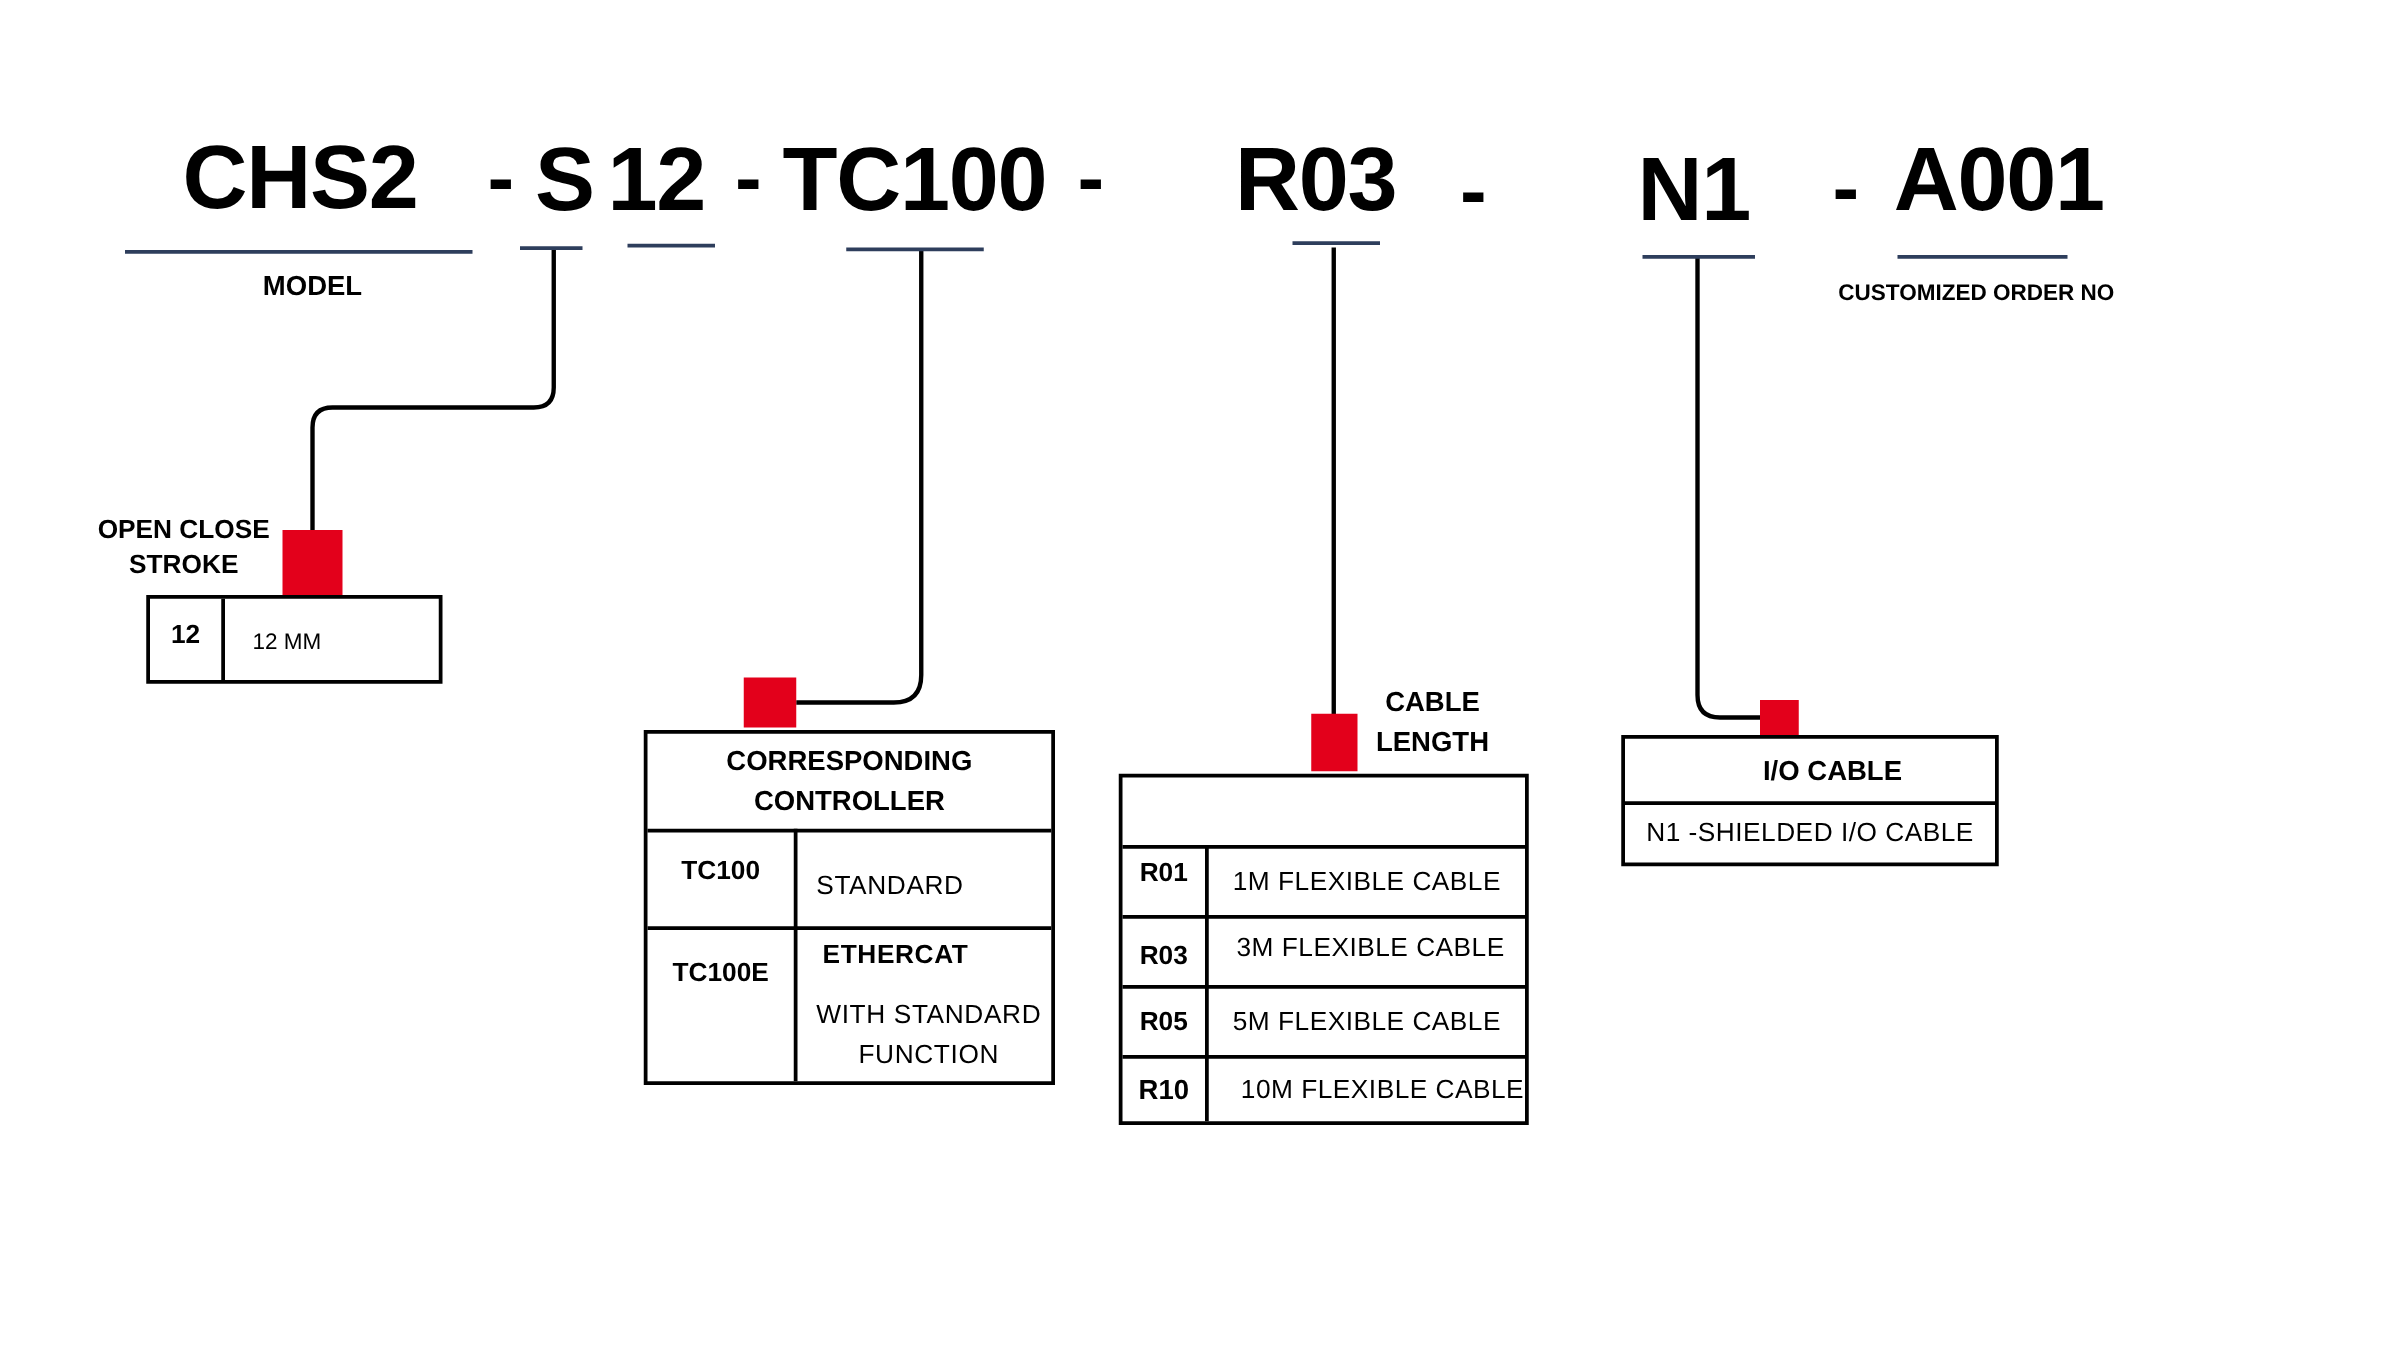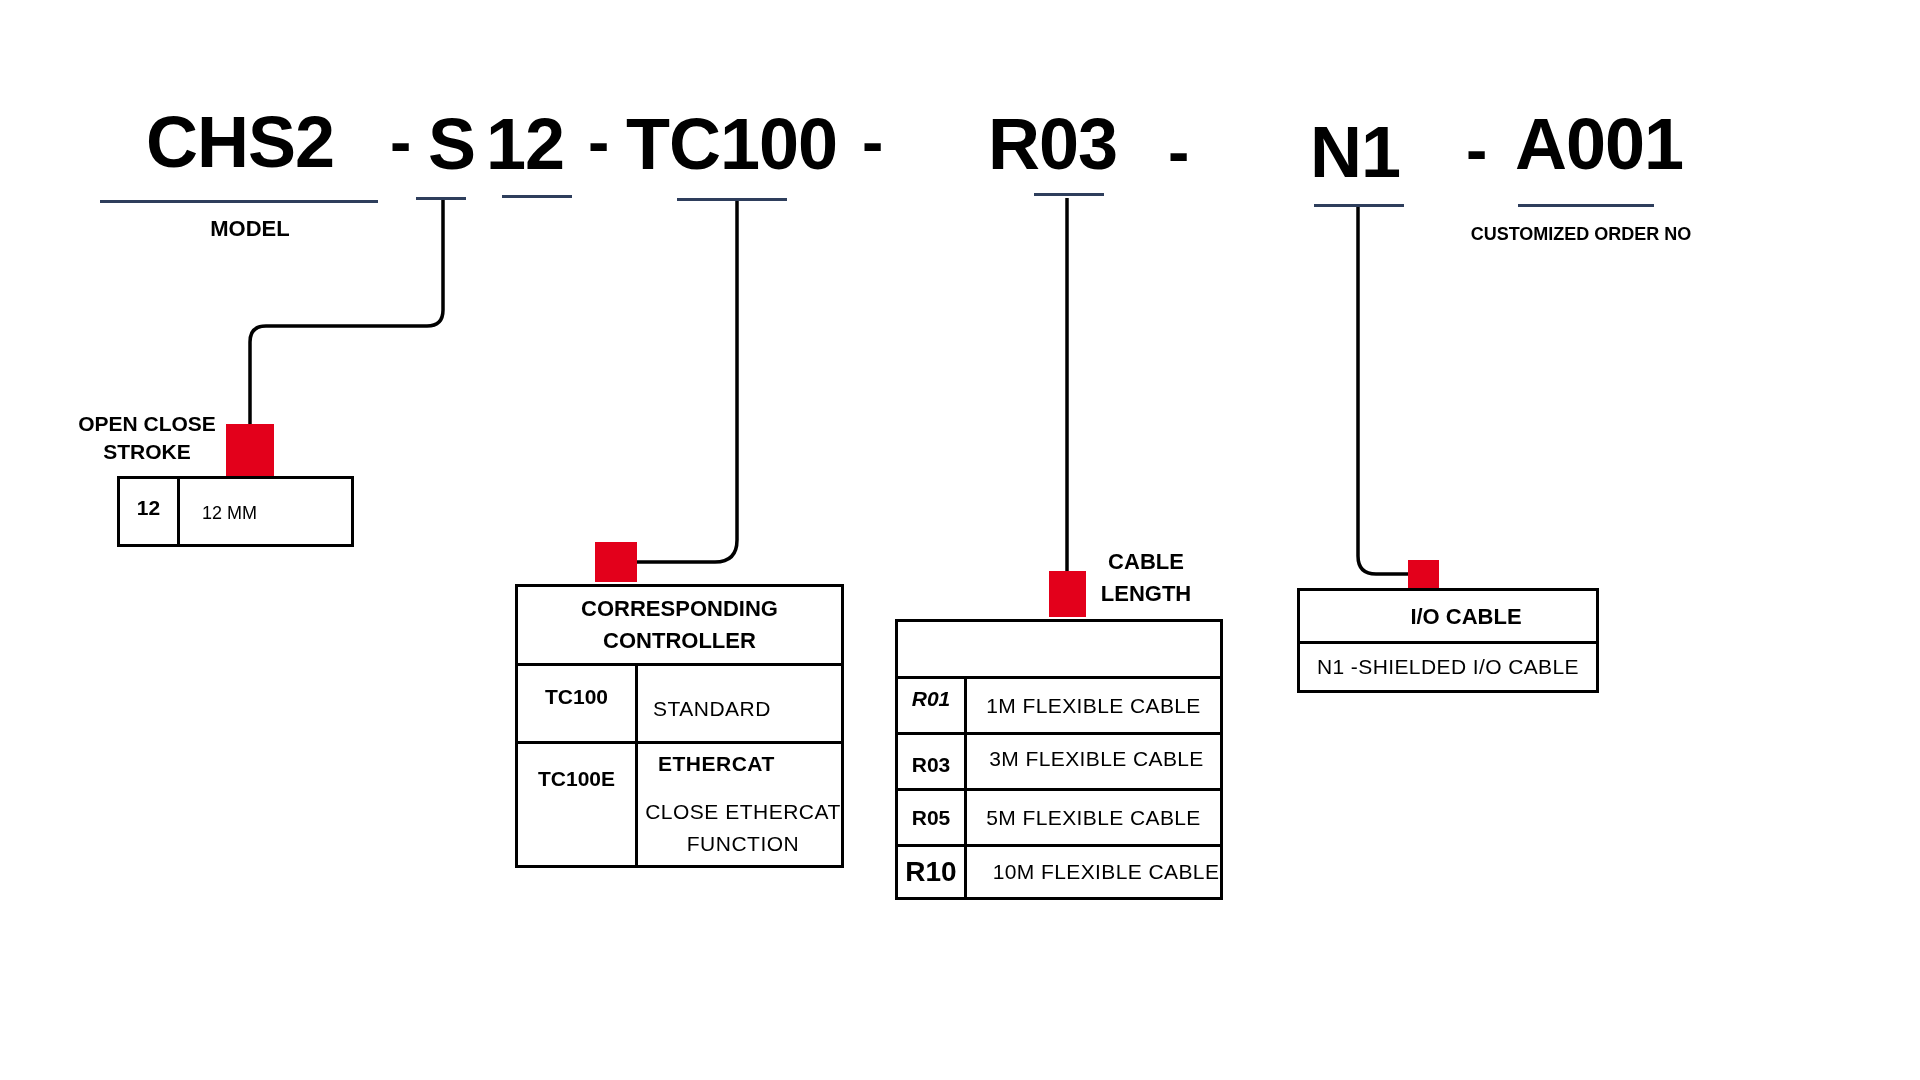--- a/index.html
+++ b/index.html
@@ -77,48 +77,48 @@
   <div class="vline" style="left:117px;top:76px;bottom:0;"></div>
   <div class="hline" style="top:154px;"></div>
 
   <div class="cell bold" style="left:0;top:79px;width:117px;height:75px;font-size:21px;padding-bottom:14px;">TC100</div>
   <div class="cell reg" style="left:120px;top:79px;width:206px;height:75px;font-size:21px;justify-content:flex-start;padding-left:15px;padding-top:10px;letter-spacing:0.5px;">STANDARD</div>
 
   <div class="cell bold" style="left:0;top:157px;width:117px;height:70px;font-size:21px;">TC100E</div>
   <div class="abs" style="left:120px;top:157px;width:206px;height:121px;padding-left:18px;">
     <div class="abs bold" style="left:20px;top:8px;font-size:21px;letter-spacing:0.5px;">ETHERCAT</div>
     <div class="abs reg" style="left:6px;top:52px;width:198px;text-align:center;font-size:21px;line-height:1.5;letter-spacing:0.5px;">
-      <div>CLOSE ETHERCAT</div>
+      <div>WITH STANDARD</div>
       <div>FUNCTION</div>
     </div>
   </div>
 </div>
 
 <div class="redsq" style="left:1049px;top:571px;width:37px;height:46px;"></div>
 <div class="label" style="left:1092px;top:546px;width:108px;font-size:22px;line-height:1.45;">
   <div>CABLE</div>
   <div>LENGTH</div>
 </div>
 <div class="tbl" style="left:895px;top:619px;width:328px;height:281px;">
   <div class="hline" style="top:54px;"></div>
   <div class="vline" style="left:66px;top:54px;bottom:0;"></div>
   <div class="hline" style="top:110px;"></div>
   <div class="hline" style="top:166px;"></div>
   <div class="hline" style="top:222px;"></div>
 
-  <div class="cell bold" style="left:0;top:57px;width:66px;height:39px;font-size:21px;font-style:italic;">R01</div>
+  <div class="cell bold" style="left:0;top:57px;width:66px;height:39px;font-size:21px;">R01</div>
   <div class="cell reg" style="left:69px;top:57px;width:253px;height:53px;font-size:21px;letter-spacing:0.4px;">1M FLEXIBLE CABLE</div>
 
   <div class="cell bold" style="left:0;top:113px;width:66px;height:53px;font-size:21px;padding-top:6px;">R03</div>
   <div class="cell reg" style="left:69px;top:113px;width:259px;height:53px;font-size:21px;letter-spacing:0.4px;padding-bottom:6px;">3M FLEXIBLE CABLE</div>
 
   <div class="cell bold" style="left:0;top:169px;width:66px;height:53px;font-size:21px;">R05</div>
   <div class="cell reg" style="left:69px;top:169px;width:253px;height:53px;font-size:21px;letter-spacing:0.4px;border-radius:18px;">5M FLEXIBLE CABLE</div>
 
-  <div class="cell bold" style="left:0;top:225px;width:66px;height:50px;font-size:28px;">R10</div>
+  <div class="cell bold" style="left:0;top:225px;width:66px;height:50px;font-size:22px;">R10</div>
   <div class="cell reg" style="left:69px;top:225px;width:278px;height:50px;font-size:21px;letter-spacing:0.4px;">10M FLEXIBLE CABLE</div>
 </div>
 
 <div class="redsq" style="left:1408px;top:560px;width:31px;height:28px;"></div>
 <div class="tbl" style="left:1297px;top:588px;width:302px;height:105px;">
   <div class="cell bold" style="left:0;top:0;right:0;height:52px;font-size:22px;margin-left:36px;">I/O CABLE</div>
   <div class="hline" style="top:50px;"></div>
   <div class="cell reg" style="left:0;top:53px;right:0;height:46px;font-size:21px;letter-spacing:0.4px;">N1 -SHIELDED I/O CABLE</div>
 </div>
 

